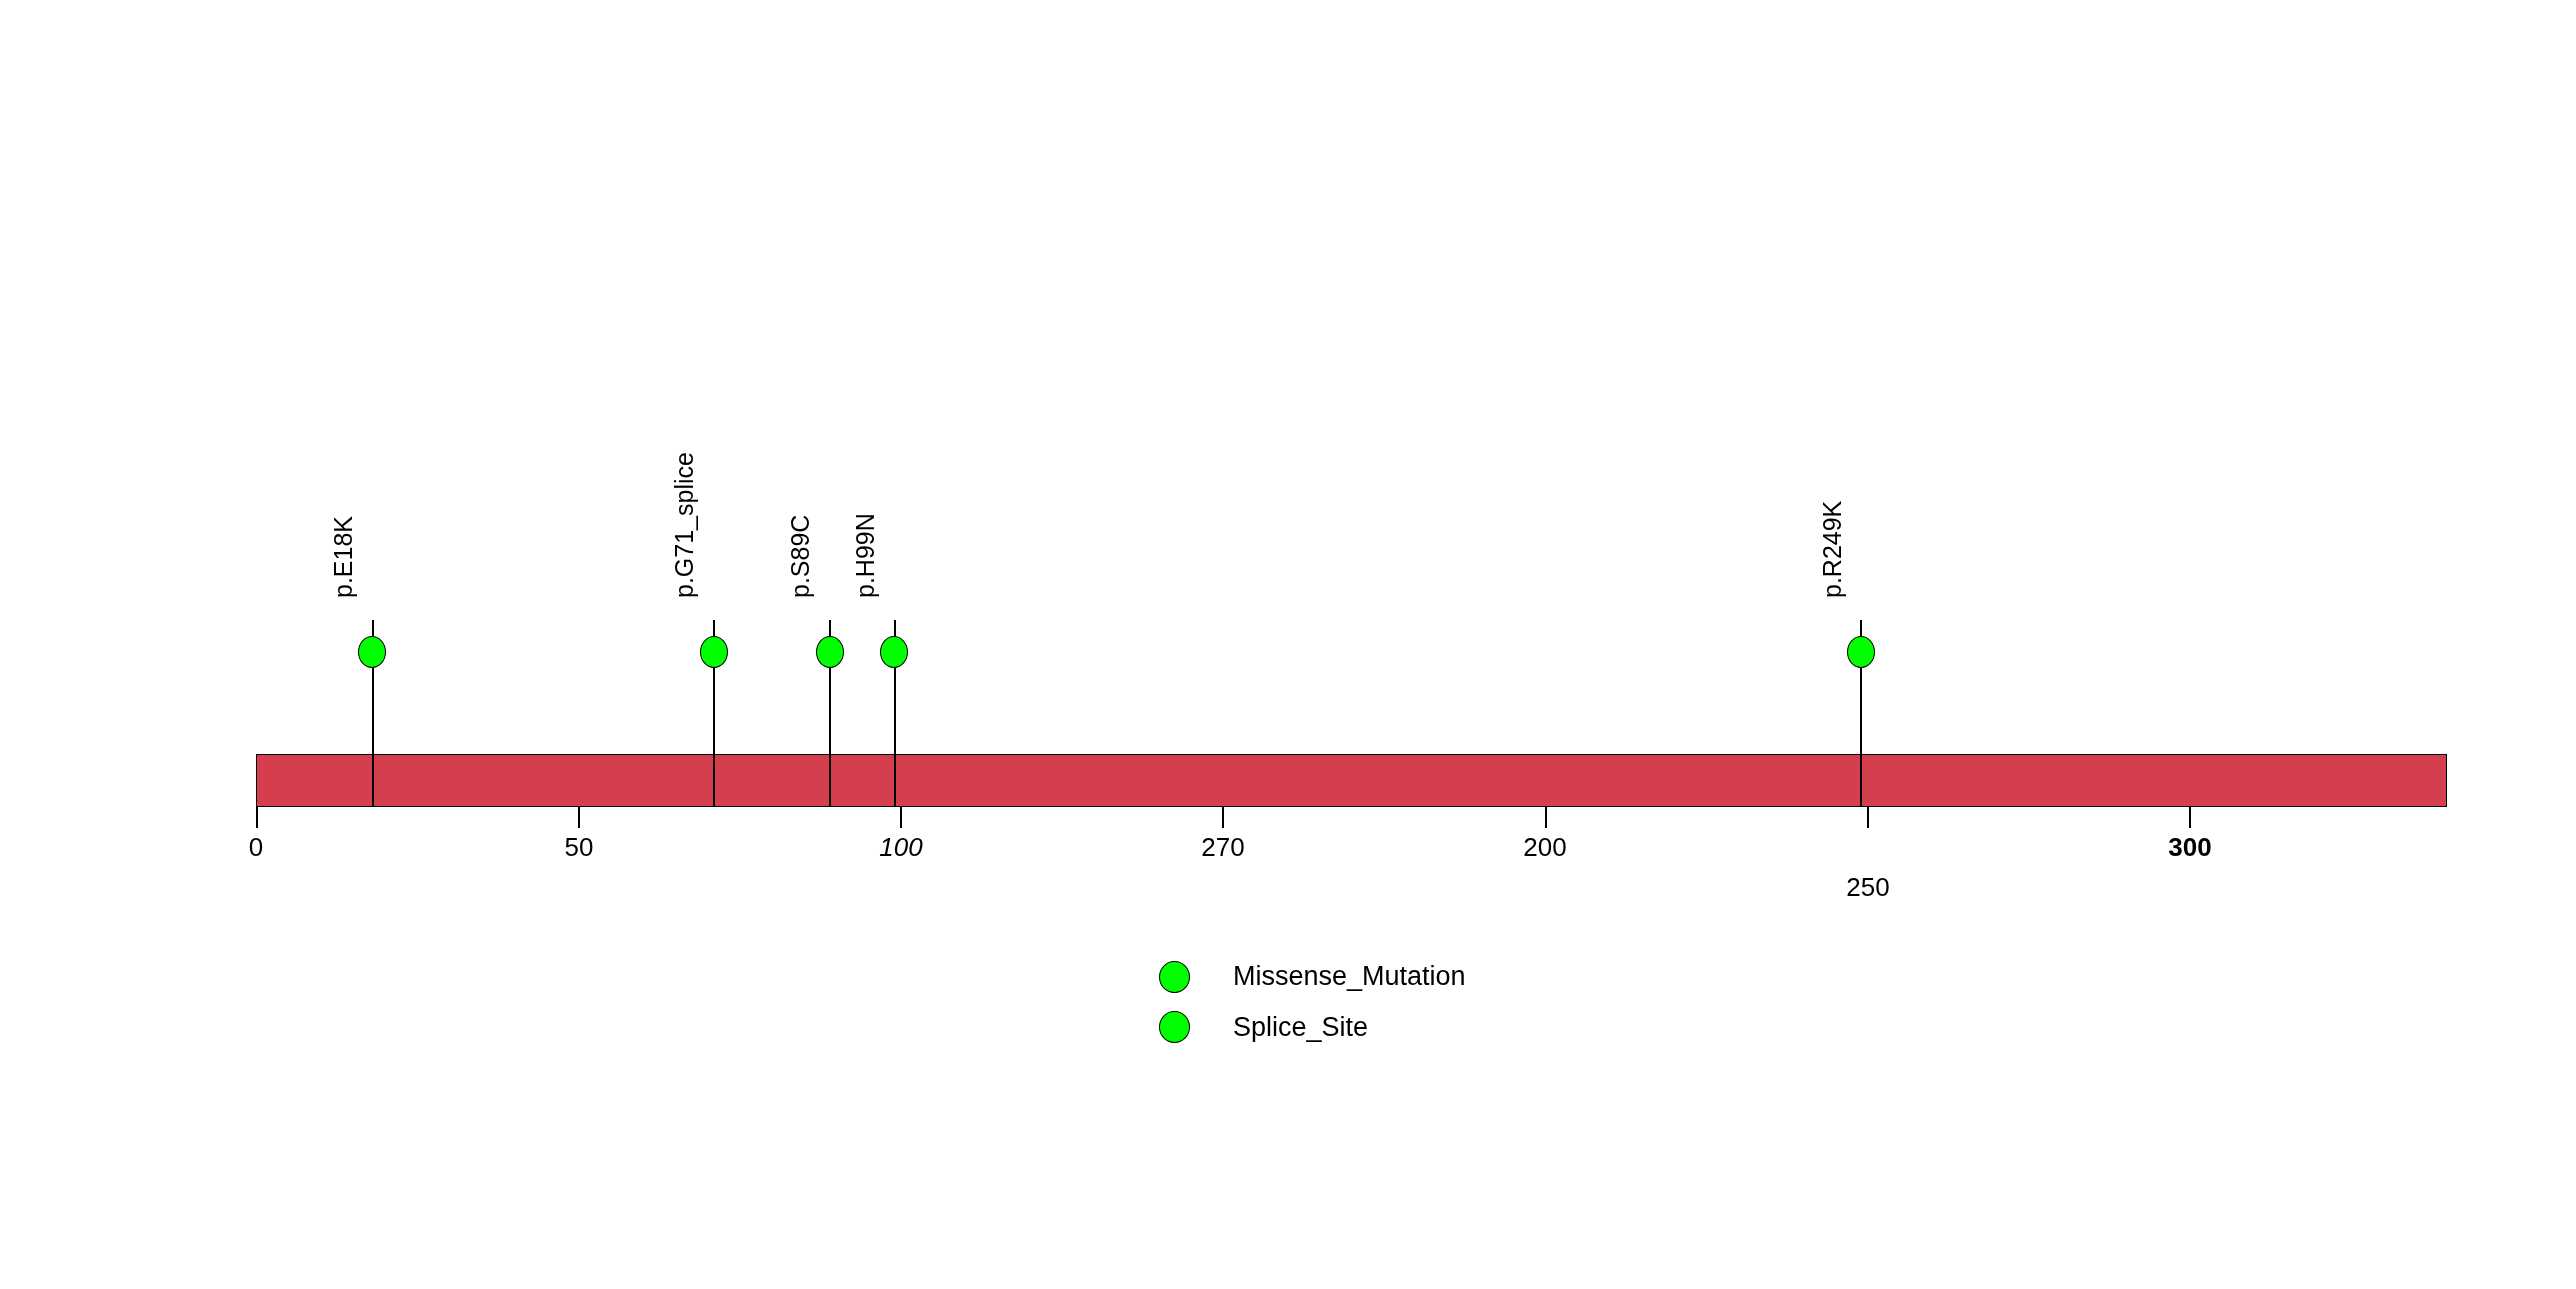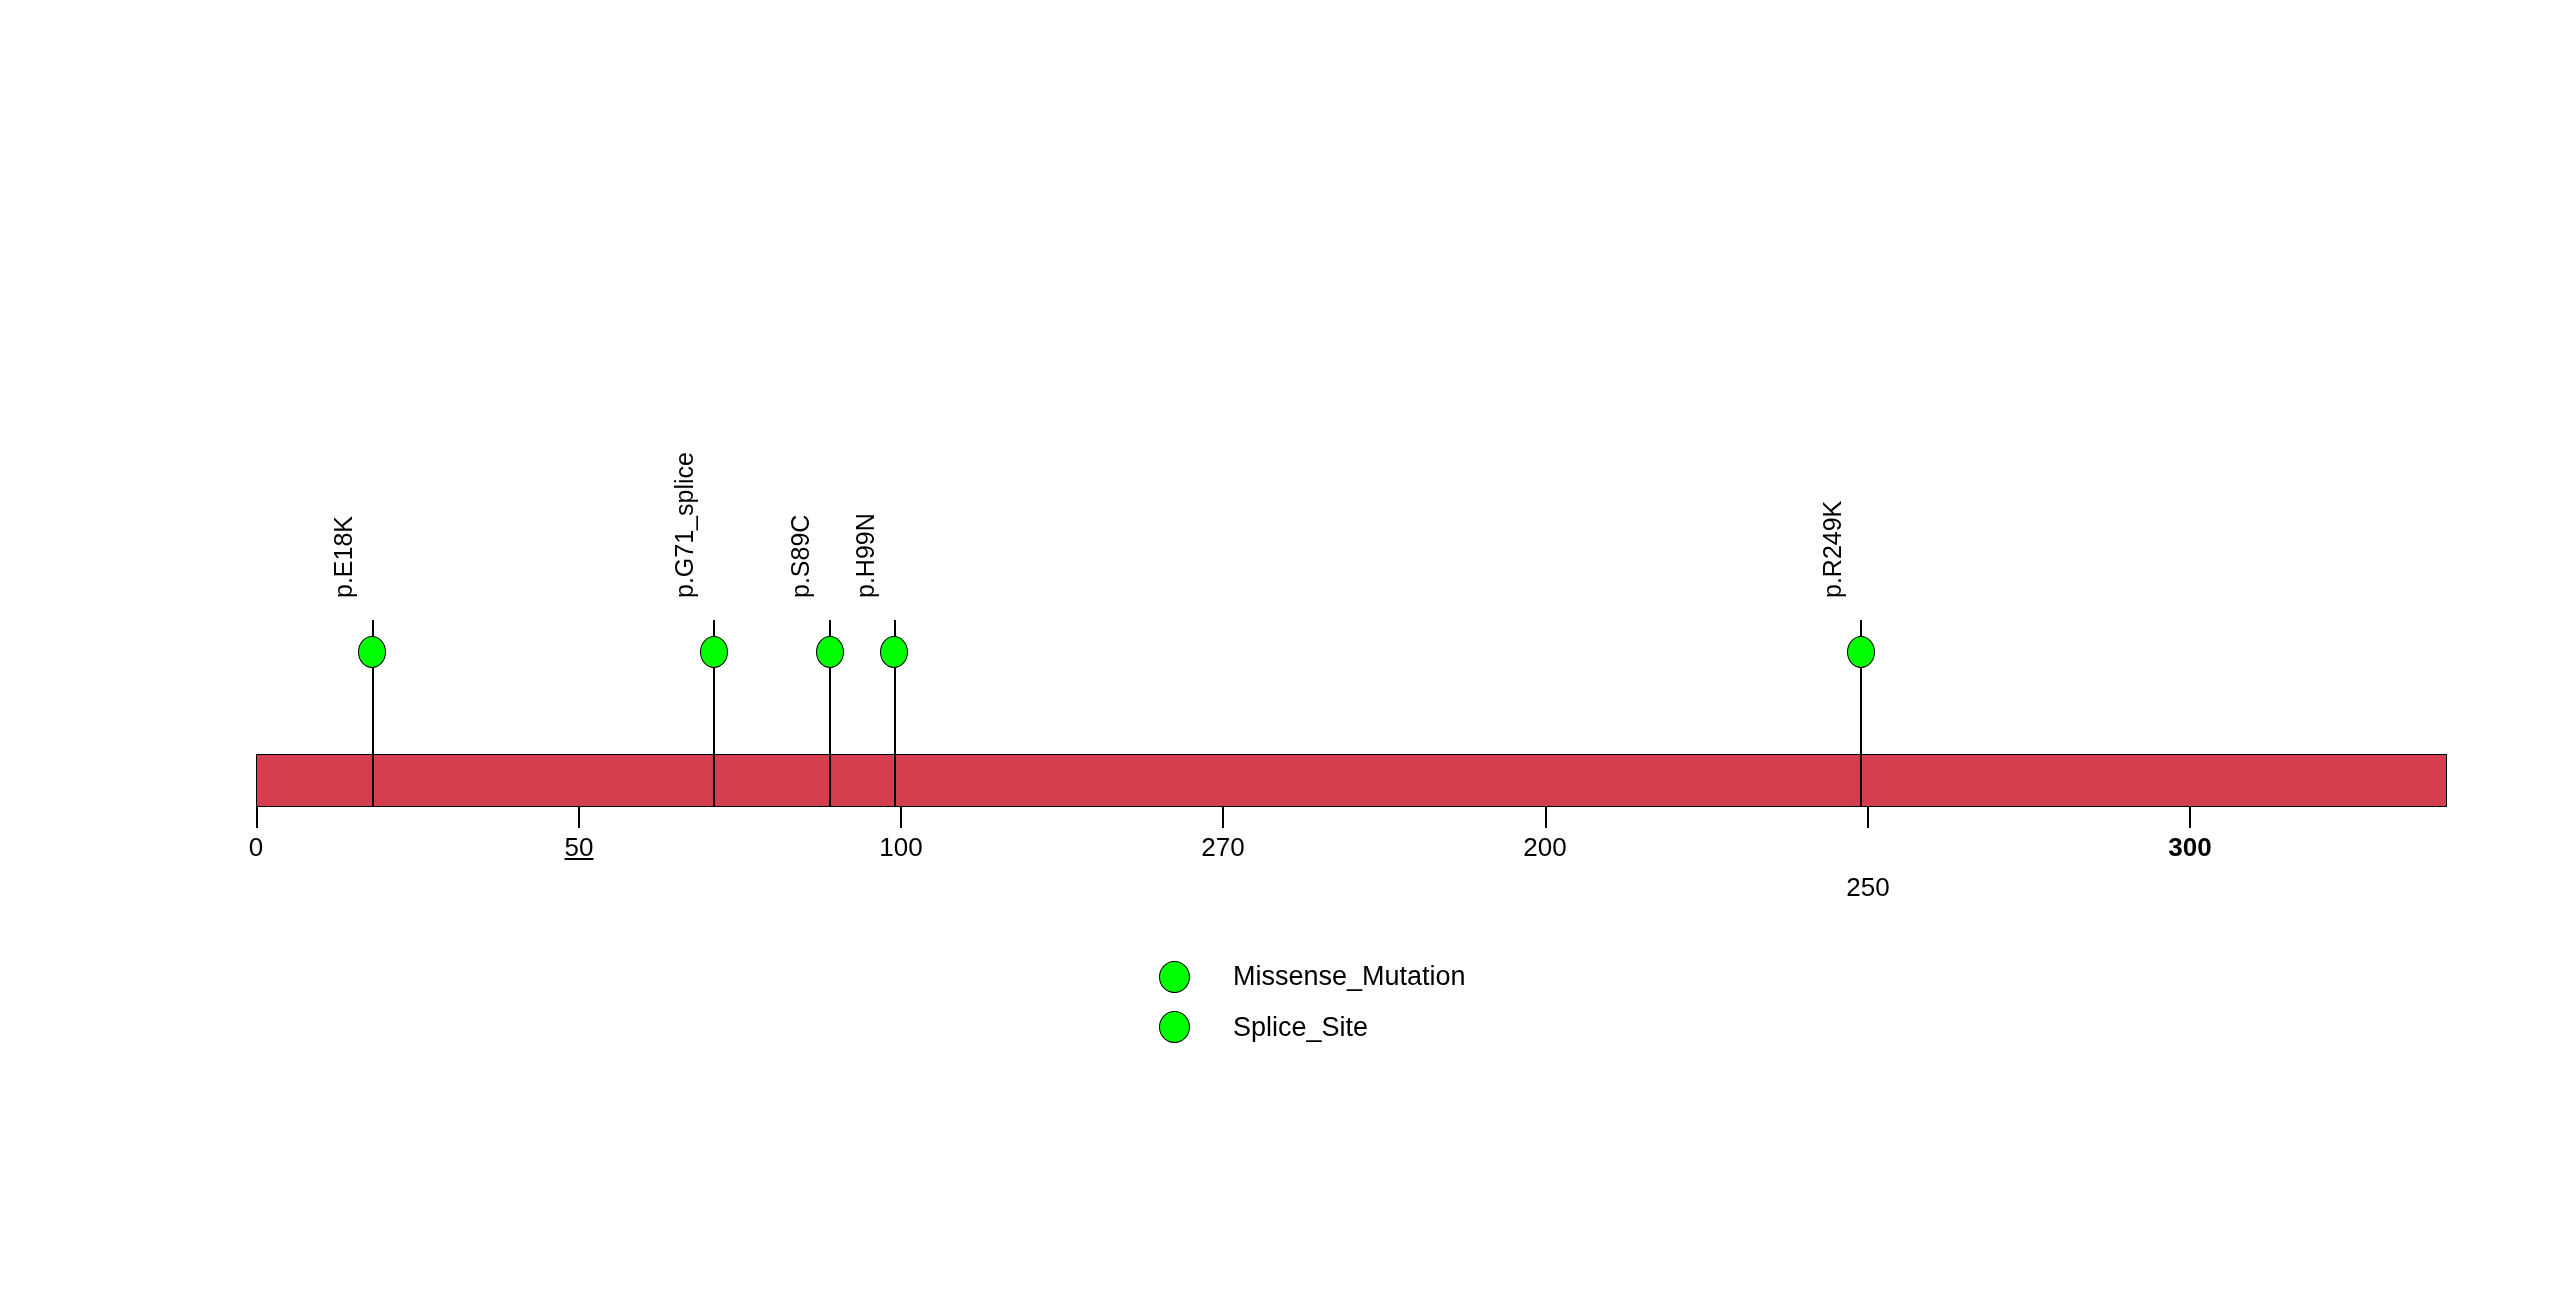--- a/index.html
+++ b/index.html
@@ -80,23 +80,23 @@
         <div class="marker" style="left: 880px; top: 636px; width: 28px; height: 32px; background: rgb(0, 255, 0);"></div>
         <div class="mlabel" style="left: 880px; top: 569px;">p.H99N</div>
         <div class="stem" style="left: 1860px; top: 620px; height: 186px;"></div>
         <div class="marker" style="left: 1847px; top: 636px; width: 28px; height: 32px; background: rgb(0, 255, 0);"></div>
         <div class="mlabel" style="left: 1847px; top: 569px;">p.R249K</div>
       </div>
     <div class="abs" id="axis">
         <div class="tick" style="left: 256px; top: 807px; height: 21.4px;"></div>
         <div class="ticklabel" style="left: 195px; top: 833px;">0</div>
         <div class="tick" style="left: 578px; top: 807px; height: 21.4px;"></div>
-        <div class="ticklabel" style="left: 518px; top: 833px; text-decoration: underline;">50</div>
+        <div class="ticklabel" style="left: 518px; top: 833px;">50</div>
         <div class="tick" style="left: 900px; top: 807px; height: 21.4px;"></div>
-        <div class="ticklabel" style="left: 840px; top: 833px;">100</div>
+        <div class="ticklabel" style="left: 840px; top: 833px; font-style: italic;">100</div>
         <div class="tick" style="left: 1222px; top: 807px; height: 21.4px;"></div>
         <div class="ticklabel" style="left: 1162px; top: 833px;">270</div>
         <div class="tick" style="left: 1545px; top: 807px; height: 21.4px;"></div>
         <div class="ticklabel" style="left: 1484px; top: 833px;">200</div>
         <div class="tick" style="left: 1867px; top: 807px; height: 21.4px;"></div>
         <div class="ticklabel" style="left: 1807px; top: 833px; margin-top: 40px;">250</div>
         <div class="tick" style="left: 2189px; top: 807px; height: 21.4px;"></div>
         <div class="ticklabel" style="left: 2129px; top: 833px; font-weight: bold;">300</div>
       </div>
   </div>

